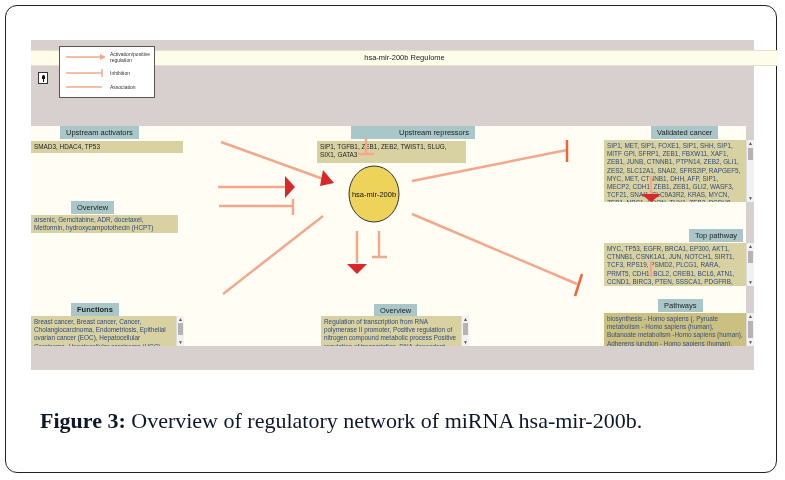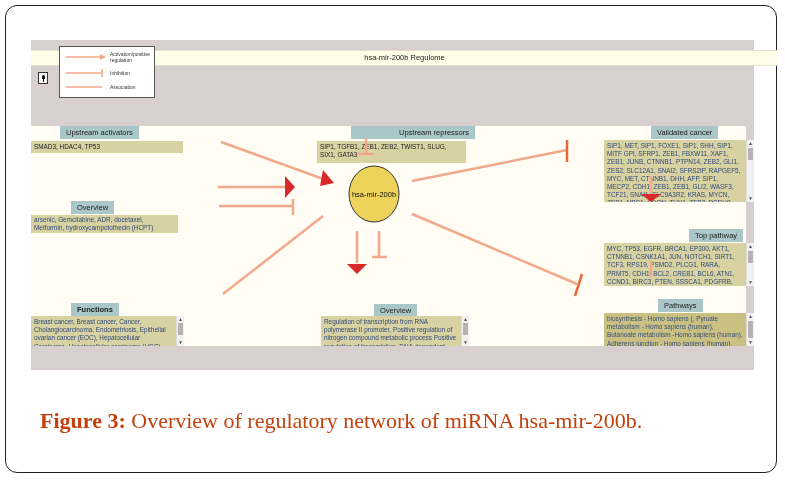--- a/index.html
+++ b/index.html
@@ -16,21 +16,21 @@
   .pin::before { content:""; position:absolute; left:3.5px; top:6px; width:1px; height:3px; background:#111; }
   .hdr { position:absolute; background:#a9c7c9; color:#222; font-size:7.5px; line-height:13px; height:13px; padding:0 6px; white-space:nowrap; }
   .hdr.bold { font-weight:bold; }
   .box { position:absolute; background:#d8d2a2; color:#2f4a7a; font-size:6.4px; line-height:8.2px; padding:2px 3px; box-sizing:border-box; overflow:hidden; }
   .box.dark { color:#222; }
   .box.path { background:#c9c081; color:#3a4f80; }
   .scroll { position:absolute; width:8px; background:#f1f1f1; border-left:1px solid #ddd; box-sizing:border-box; }
   .scroll .up, .scroll .dn { position:absolute; left:0; width:7px; height:7px; font-size:5px; line-height:7px; text-align:center; color:#555; }
   .scroll .up { top:0; } .scroll .dn { bottom:0; }
   .scroll .thumb { position:absolute; left:1px; width:5px; background:#b8b3b3; }
-  .caption { position:absolute; left:40px; top:408px; font-family:"Liberation Serif", serif; font-size:22px; color:#c2410c; white-space:nowrap; }
+  .caption { position:absolute; left:40px; top:408px; font-family:"Liberation Serif", serif; font-size:22px; color:#0f172a; white-space:nowrap; }
   .caption b { font-weight:bold; }
   svg.net { position:absolute; left:31px; top:98px; }
   .hub-label { font-size:7.5px; }
 </style>
 </head>
 <body>
 
 <div class="frame"></div>
 
 <div class="app">

